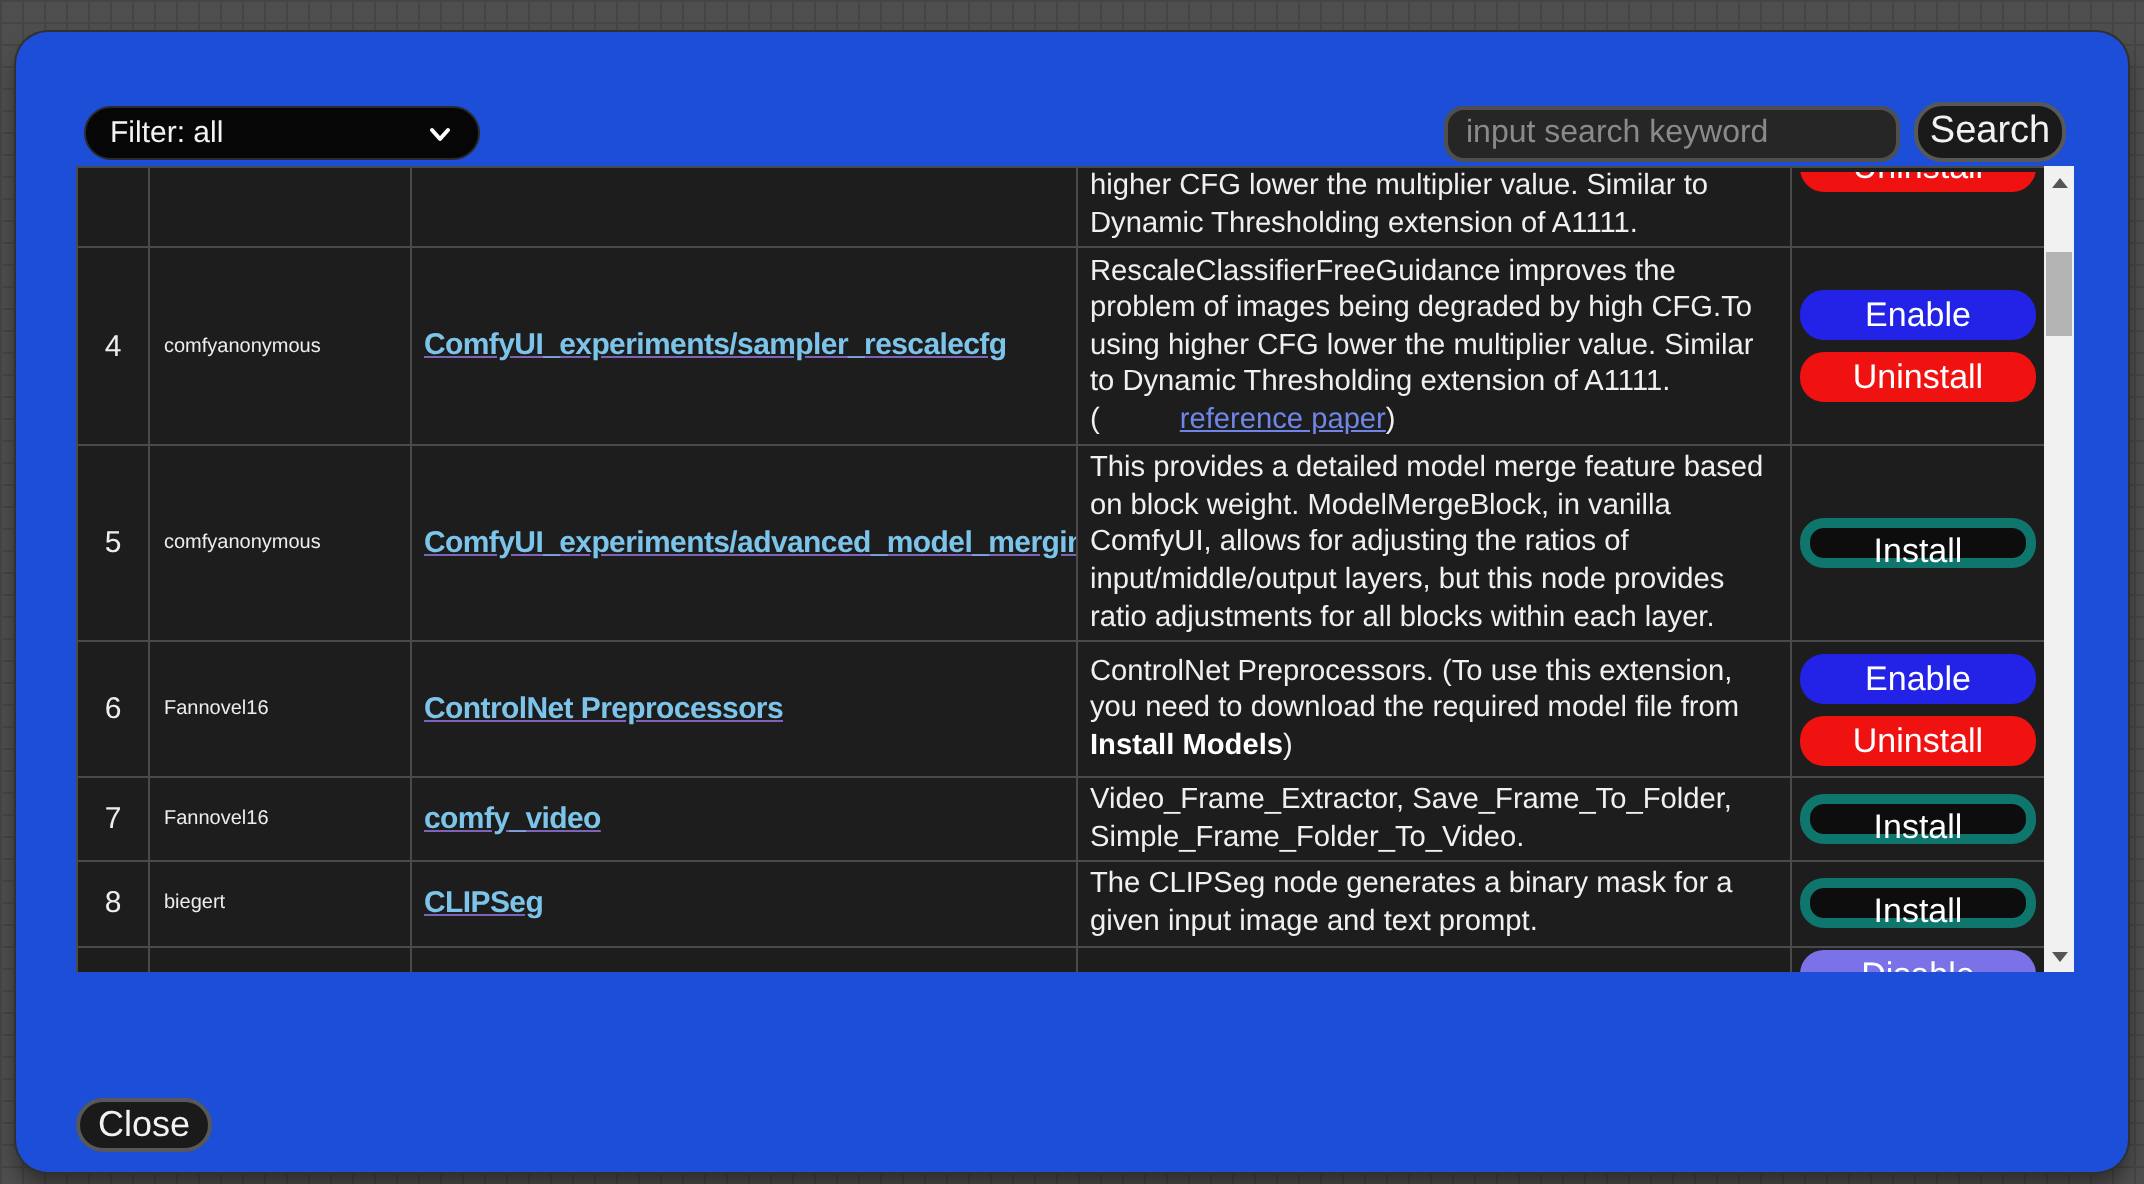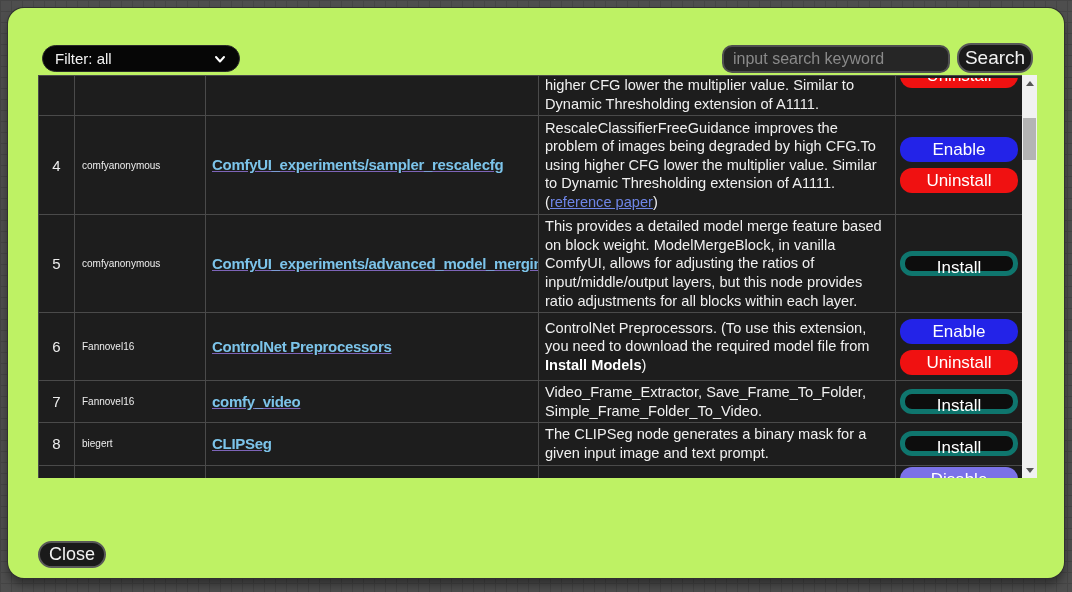--- a/index.html
+++ b/index.html
@@ -7,22 +7,22 @@
     font-family:"Liberation Sans","DejaVu Sans",sans-serif; }
   body {
     background-color:#4e4e4e;
     background-image:
       linear-gradient(#454545 1px, transparent 1px),
       linear-gradient(90deg, #454545 1px, transparent 1px);
     background-size:11px 11px;
     position:relative;
   }
   .dialog {
-    position:absolute; left:8px; top:8px; width:1056px; height:570px;
-    background:#bef264; border-radius:16px;
+    position:absolute; left:8px; top:16px; width:1056px; height:570px;
+    background:#1d4ed8; border-radius:16px;
     box-shadow:0 0 0 1px #303030, 0 7px 10px rgba(0,0,0,.4);
   }
   
   .filter-select {
     position:absolute; left:34px; top:37px; width:198px; height:27px;
     background:#060606; border:1px solid #2a2a2a; border-radius:14px;
     color:#f2f2f2; font-size:15px; display:flex; align-items:center;
     padding:0 12px; cursor:pointer;
   }
   .filter-select .lbl { flex:1; }
@@ -66,21 +66,21 @@
   .c-id .cw     { text-align:center; font-size:15px; }
   .c-author .cw { padding:0 7px; font-size:10px; }
   .c-name .cw   { padding:0 6px; white-space:nowrap; }
   .name-link {
     color:#7cc4ea; font-weight:bold; font-size:15px; letter-spacing:-0.3px;
     text-decoration:underline; text-decoration-color:#7d64b8; cursor:pointer;text-align:right;
   }
   .c-desc .cw {
     padding:2px 6px; font-size:14.6px; line-height:18.6px; color:#f0f0f0;
   }
-  .desc-link { color:#6f86e8; text-decoration:underline; cursor:pointer; }
+  .desc-link { color:#6f86e8; text-decoration:underline; cursor:pointer;margin-left:40px; }
   .desc-bold { font-weight:bold; color:#ffffff; }
   .c-act .cw {
     display:flex; flex-direction:column; align-items:center;
     justify-content:center; gap:6px; padding:3px 0;
   }
   .btn-action {
     width:118px; height:25px; border:none; border-radius:12px;
     color:#ffffff; font-size:17px; line-height:23px; cursor:pointer;
     font-family:"Liberation Sans","DejaVu Sans",sans-serif; flex:none;
   }

